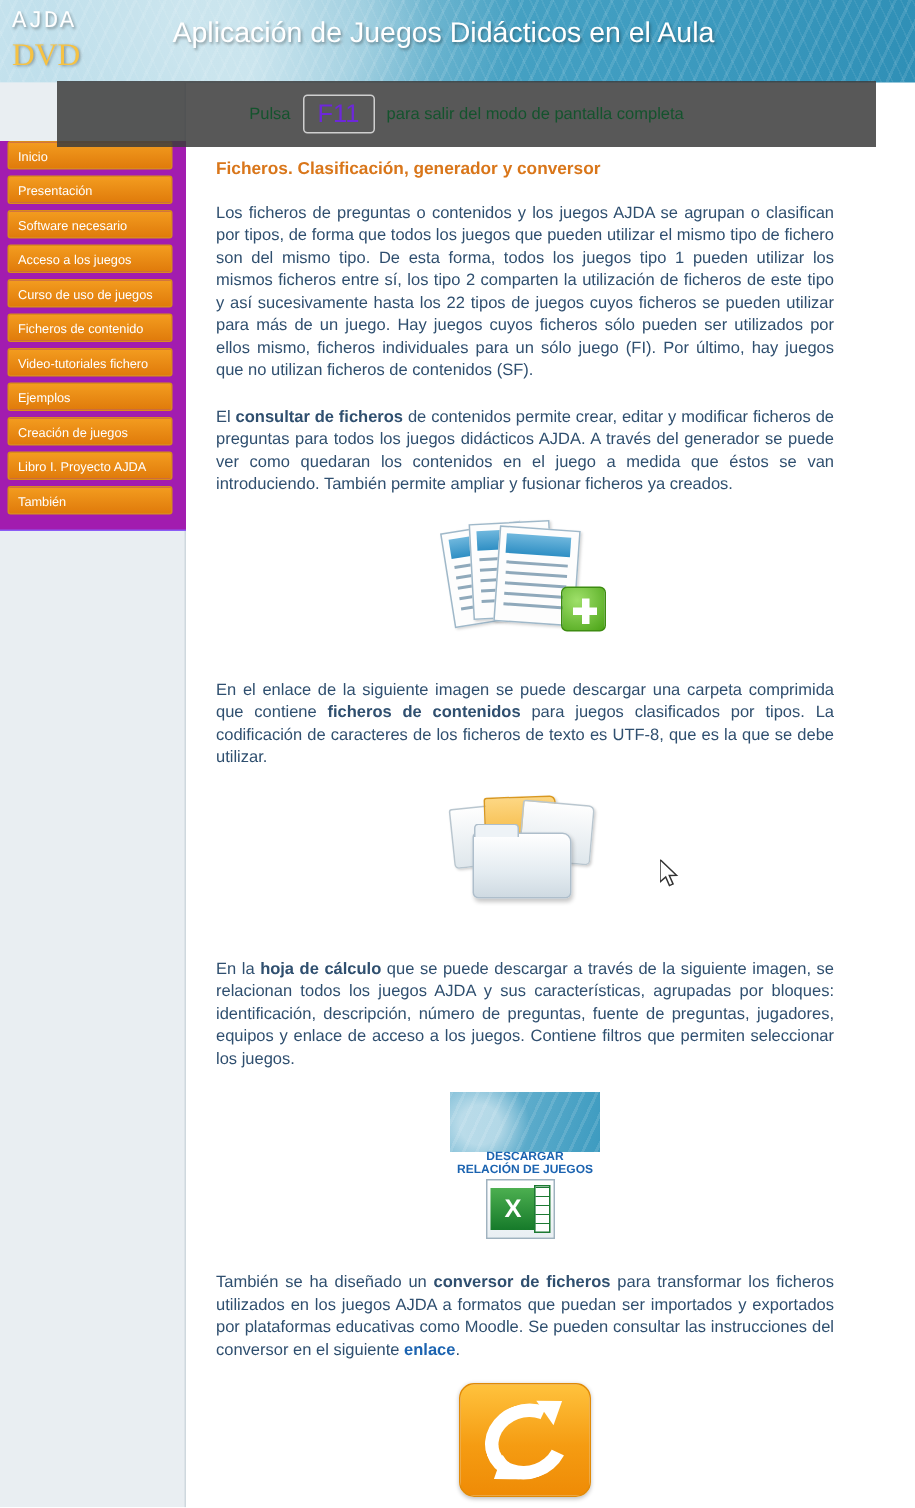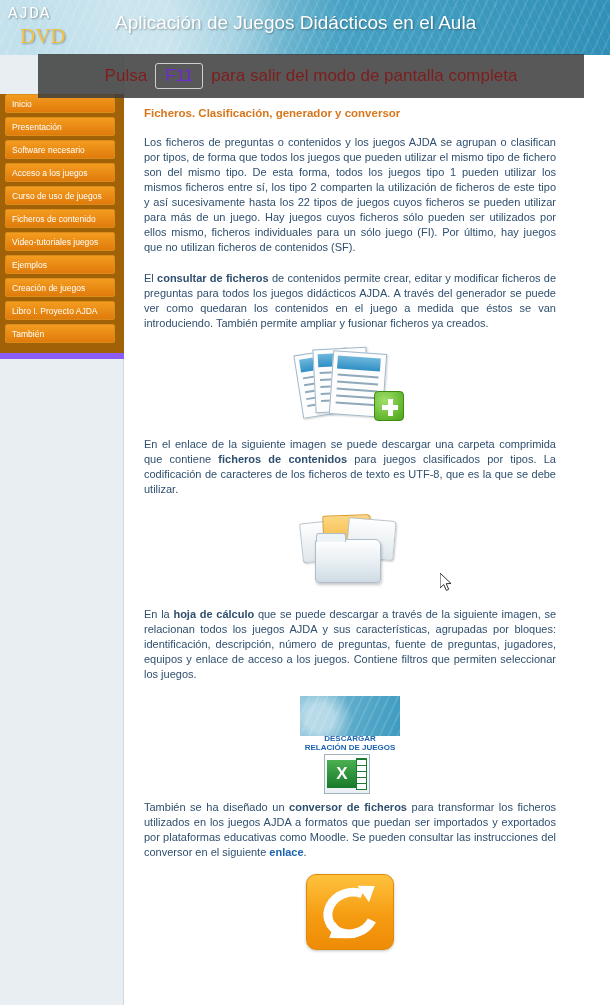--- a/index.html
+++ b/index.html
@@ -49,21 +49,20 @@
     color: #ffffff;
     letter-spacing: 1px;
     line-height: 24px;
     text-shadow: 1px 1px 2px rgba(0,0,0,0.35);
   }
   .logo-sub {
     font-family: "Liberation Serif", serif;
     font-size: 21px;
     color: #f6c243;
     line-height: 20px;
-    margin-left: 12px;
     text-shadow: 1px 1px 2px rgba(0,0,0,0.35);
   }
   .header-title {
     position: absolute;
     left: 115px; top: 12px;
     width: 490px;
     z-index: 3;
     font-size: 19px;
     color: #ffffff;
     text-shadow: 1px 1px 2px rgba(0,0,0,0.35);
@@ -76,22 +75,22 @@
     left: 38px; top: 54px;
     width: 546px; height: 44px;
     background: rgba(60,60,60,0.86);
     z-index: 50;
     display: flex;
     align-items: center;
     justify-content: center;
     gap: 8px;
   }
   .fs-text {
-    color: #7f1d1d;
-    font-size: 17px;
+    color: #14532d;
+    font-size: 11px;
   }
   .fs-key {
     display: inline-block;
     padding: 2px 9px;
     border: 1px solid #cfcfcf;
     border-radius: 3px;
     background: rgba(90,90,90,0.55);
     color: #6d28d9;
     font-size: 17px;
   }
@@ -100,23 +99,23 @@
   .sidebar {
     position: absolute;
     left: 0; top: 55px;
     width: 124px; height: 950px;
     background: #e9eef2;
     border-right: 1px solid #cfd8de;
     padding-top: 39px;
   }
   .sidebar-inner {
     width: 124px;
-    background: #a16207;
+    background: #a21caf;
     padding: 0 5px 6px 5px;
-    border-bottom: 6px solid #8b5cf6;
+    border-bottom: 1px solid #8b5cf6;
   }
   .nav-item {
     display: block;
     width: 110px;
     height: 19px;
     line-height: 19px;
     margin: 0 0 4px 0;
     padding-left: 6px;
     font-size: 8.5px;
     color: #ffffff;
@@ -147,21 +146,21 @@
     line-height: 15px;
     text-align: justify;
     margin: 16px 0 14px 10px;
     width: 412px;
   }
   .para b { font-weight: bold; }
   .para a { color: #1b63b0; font-weight: bold; text-decoration: none; }
 
   .figure {
     width: 412px;
-    margin: 6px 0 18px 10px;
+    margin: 6px 0 34px 10px;
     display: flex;
     justify-content: center;
     align-items: center;
   }
 
   
   .icon-docs { position: relative; width: 104px; height: 74px; }
   .icon-docs .sheet {
     position: absolute;
     width: 54px; height: 64px;
@@ -309,21 +308,21 @@
   </div>
 
   <div class="sidebar">
     <div class="sidebar-inner">
       <a class="nav-item">Inicio</a>
       <a class="nav-item">Presentación</a>
       <a class="nav-item">Software necesario</a>
       <a class="nav-item">Acceso a los juegos</a>
       <a class="nav-item">Curso de uso de juegos</a>
       <a class="nav-item">Ficheros de contenido</a>
-      <a class="nav-item">Video-tutoriales juegos</a>
+      <a class="nav-item">Video-tutoriales fichero</a>
       <a class="nav-item">Ejemplos</a>
       <a class="nav-item">Creación de juegos</a>
       <a class="nav-item">Libro I. Proyecto AJDA</a>
       <a class="nav-item">También</a>
     </div>
   </div>
 
   <div class="content">
 
     <div class="content-title">Ficheros. Clasificación, generador y conversor</div>

